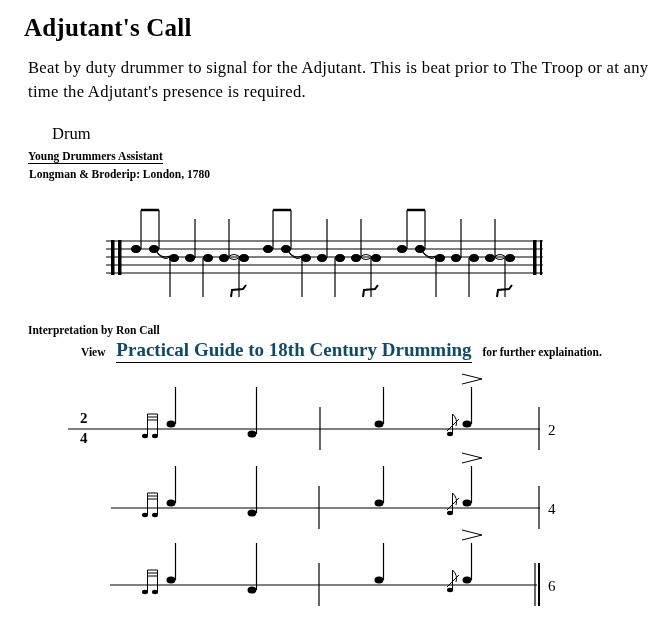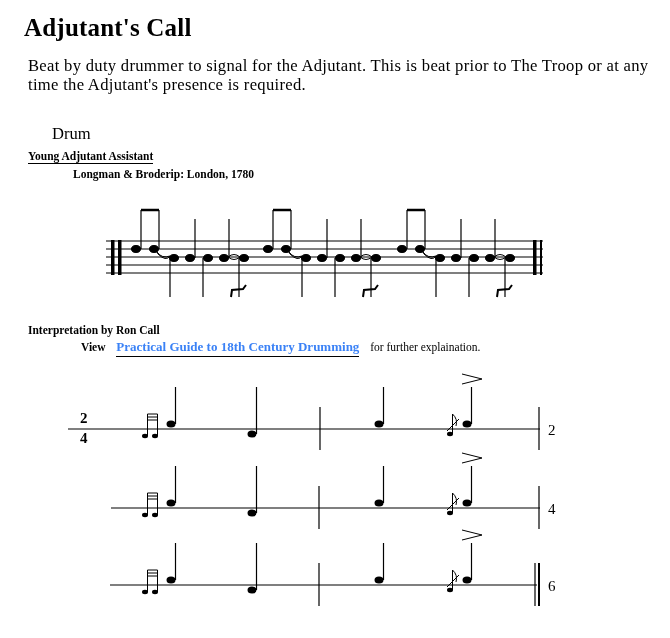--- a/index.html
+++ b/index.html
@@ -1,37 +1,37 @@
 <!DOCTYPE html>
 <html><head>
 <meta charset="utf-8">
 <style>
   html, body { margin: 0; padding: 0; background: #ffffff; }
   body { width: 670px; height: 638px; position: relative; overflow: hidden; color: #000; font-family: "DejaVu Serif", "Liberation Serif", serif; }
   .title { position: absolute; left: 24px; top: 14px; font-family: "Liberation Serif", serif; font-weight: bold; font-size: 25px; letter-spacing: 0.2px; margin: 0; text-align: center; }
-  .desc { position: absolute; left: 28px; top: 56px; width: 630px; font-family: "Liberation Serif", serif; font-size: 16.6px; line-height: 19px; margin: 0; letter-spacing: 0.3px; }
+  .desc { position: absolute; left: 28px; top: 56px; width: 630px; font-family: "Liberation Serif", serif; font-size: 16.6px; line-height: 24px; margin: 0; letter-spacing: 0.3px; }
   .instrument { position: absolute; left: 28px; top: 124px; font-family: "Liberation Serif", serif; font-size: 16.6px; margin-left: 24px; }
   .source-title { position: absolute; left: 28px; top: 150px; font-family: "Liberation Serif", serif; font-weight: bold; font-size: 11.5px; padding-bottom: 1px; border-bottom: 1px solid #000; }
-  .source-pub { position: absolute; left: 29px; top: 168px; font-family: "Liberation Serif", serif; font-weight: bold; font-size: 11.5px; margin-left: 44px; }
+  .source-pub { position: absolute; left: 29px; top: 168px; font-family: "Liberation Serif", serif; font-weight: bold; font-size: 11.5px; }
   .interp { position: absolute; left: 28px; top: 324px; font-family: "Liberation Serif", serif; font-weight: bold; font-size: 11.5px; }
   .view-line { position: absolute; left: 33px; top: 339px; font-family: "Liberation Serif", serif; font-size: 11.5px; white-space: nowrap; }
   .view-line .view-word { font-weight: bold; margin-left: 48px; }
-  .view-line .guide-link { display: inline-block; margin-left: 8px; margin-right: 8px; font-size: 13px; font-weight: bold; color: #3b82f6; text-decoration: none; border-bottom: 1px solid #000; padding-bottom: 1px; cursor: pointer; }
-  .view-line .tail { font-weight: normal; }
+  .view-line .guide-link { display: inline-block; margin-left: 8px; margin-right: 8px; font-size: 19px; font-weight: bold; color: #0c4a6e; text-decoration: none; border-bottom: 1px solid #000; padding-bottom: 1px; cursor: pointer; }
+  .view-line .tail { font-weight: bold; }
   svg { position: absolute; left: 0; top: 0; }
   .ts { font-family: "Liberation Serif", serif; font-weight: bold; font-size: 15px; }
   .mnum { font-family: "Liberation Serif", serif; font-size: 15px; }
 </style>
 </head>
 <body>
 
 <h1 class="title">Adjutant's Call</h1>
 <p class="desc">Beat by duty drummer to signal for the Adjutant. This is beat prior to The Troop or at any time the Adjutant's presence is required.</p>
 <div class="instrument">Drum</div>
-<div class="source-title">Young Adjutant Assistant</div>
+<div class="source-title">Young Drummers Assistant</div>
 <div class="source-pub">Longman &amp; Broderip: London, 1780</div>
 
 <svg width="670" height="638" style="pointer-events:none">
   <g stroke="#000" stroke-width="1.2" fill="none">
 
     <line x1="106" y1="241" x2="543" y2="241"></line>
     <line x1="106" y1="249" x2="543" y2="249"></line>
     <line x1="106" y1="257" x2="543" y2="257"></line>
     <line x1="106" y1="265" x2="543" y2="265"></line>
     <line x1="106" y1="273" x2="543" y2="273"></line>

